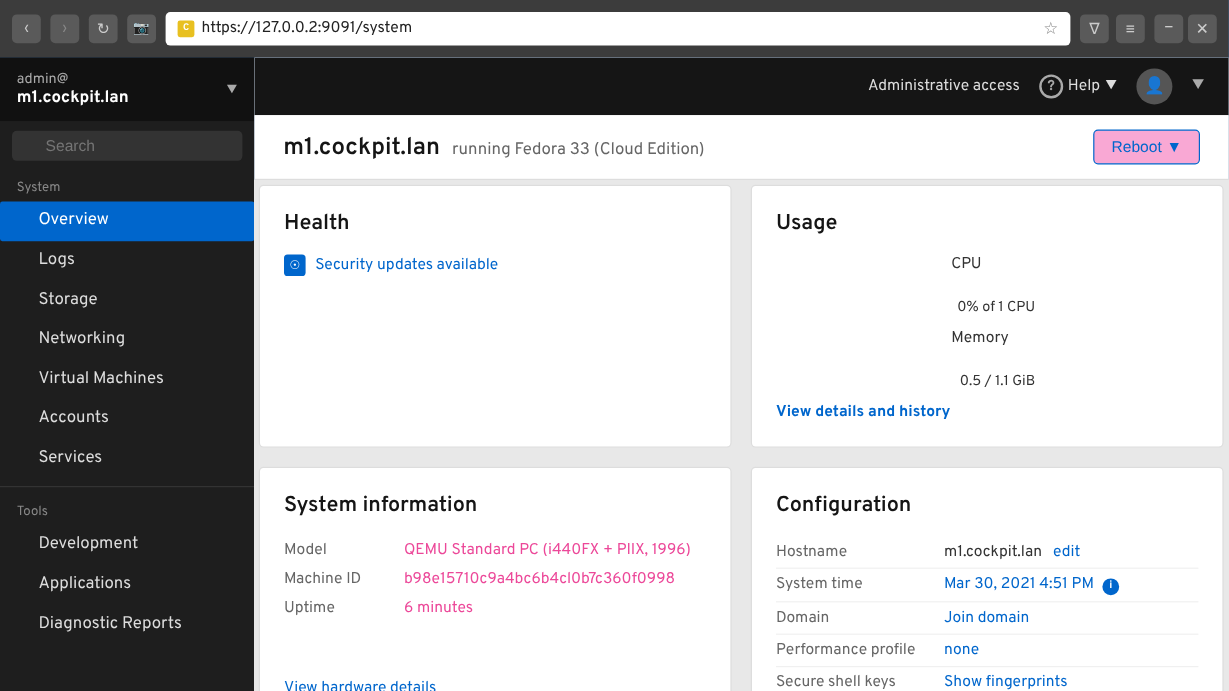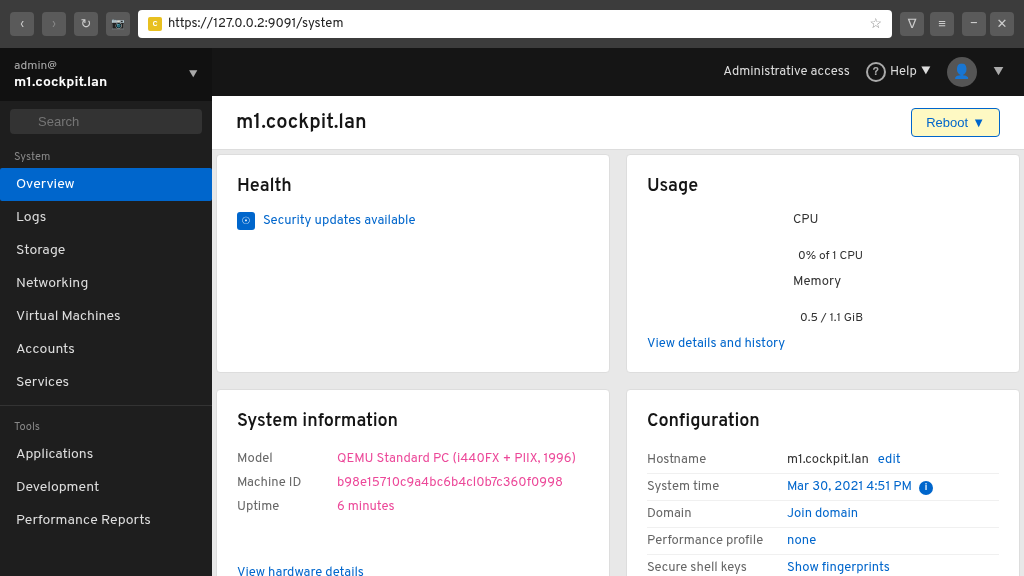--- a/index.html
+++ b/index.html
@@ -133,21 +133,21 @@
       transform: translateY(-50%);
       color: #888; font-size: 13px;
     }
     .sidebar-section-label {
       padding: 8px 14px 4px;
       font-size: 11px;
       color: #888;
       text-transform: none;
     }
     .sidebar-item {
-      padding: 8px 16px;
+      padding: 8px 32px;
       cursor: pointer;
       color: #ddd;
       font-size: 14px;
       border-radius: 2px;
     }
     .sidebar-item.active {
       background: #0066cc;
       color: #fff;
     }
     .sidebar-divider {
@@ -214,21 +214,21 @@
     .page-hostname {
       font-size: 20px;
       font-weight: 600;
       color: #151515;
     }
     .page-subtitle {
       font-size: 14px;
       color: #666;
     }
     .reboot-btn {
-      background: #fef9c3;
+      background: #f9a8d4;
       border: 1px solid #06c;
       border-radius: 4px;
       color: #06c;
       font-size: 13px;
       padding: 6px 14px;
       cursor: pointer;
       display: flex; align-items: center; gap: 4px;
     }
 
     
@@ -300,20 +300,21 @@
       white-space: nowrap;
       min-width: 80px;
       text-align: right;
     }
     .view-details-link {
       color: #06c;
       font-size: 13px;
       cursor: pointer;
       margin-top: auto;
       text-decoration: none;
+      font-weight: bold;
     }
 
     
     .info-table { width: 100%; border-collapse: collapse; }
     .info-table tr td {
       padding: 4px 0;
       font-size: 13px;
       color: #ec4899;
       vertical-align: top;
     }
@@ -436,27 +437,27 @@
       <span>Accounts</span>
     </div>
     <div class="sidebar-item">
       <span>Services</span>
     </div>
 
     <div class="sidebar-divider"></div>
     <div class="sidebar-section-label">Tools</div>
 
     <div class="sidebar-item">
+      <span>Development</span>
+    </div>
+    <div class="sidebar-item">
       <span>Applications</span>
     </div>
     <div class="sidebar-item">
-      <span>Development</span>
-    </div>
-    <div class="sidebar-item">
-      <span>Performance Reports</span>
+      <span>Diagnostic Reports</span>
     </div>
   </div>
 
   <div class="main-content">
 
     <div class="topbar">
       <span class="topbar-admin">Administrative access</span>
       <div class="topbar-help">
         <div class="help-circle">
           <span>?</span>
@@ -464,20 +465,21 @@
         <span>Help</span>
         <span>▼</span>
       </div>
       <div class="topbar-avatar">👤</div>
       <span style="color:#aaa;cursor:pointer;">▼</span>
     </div>
 
     <div class="page-header">
       <div class="page-title-area">
         <span class="page-hostname">m1.cockpit.lan</span>
+        <span class="page-subtitle">running Fedora 33 (Cloud Edition)</span>
       </div>
       <button class="reboot-btn">
         <span>Reboot</span>
         <span>▼</span>
       </button>
     </div>
 
     <div class="cards-area">
 
       <div class="card">

